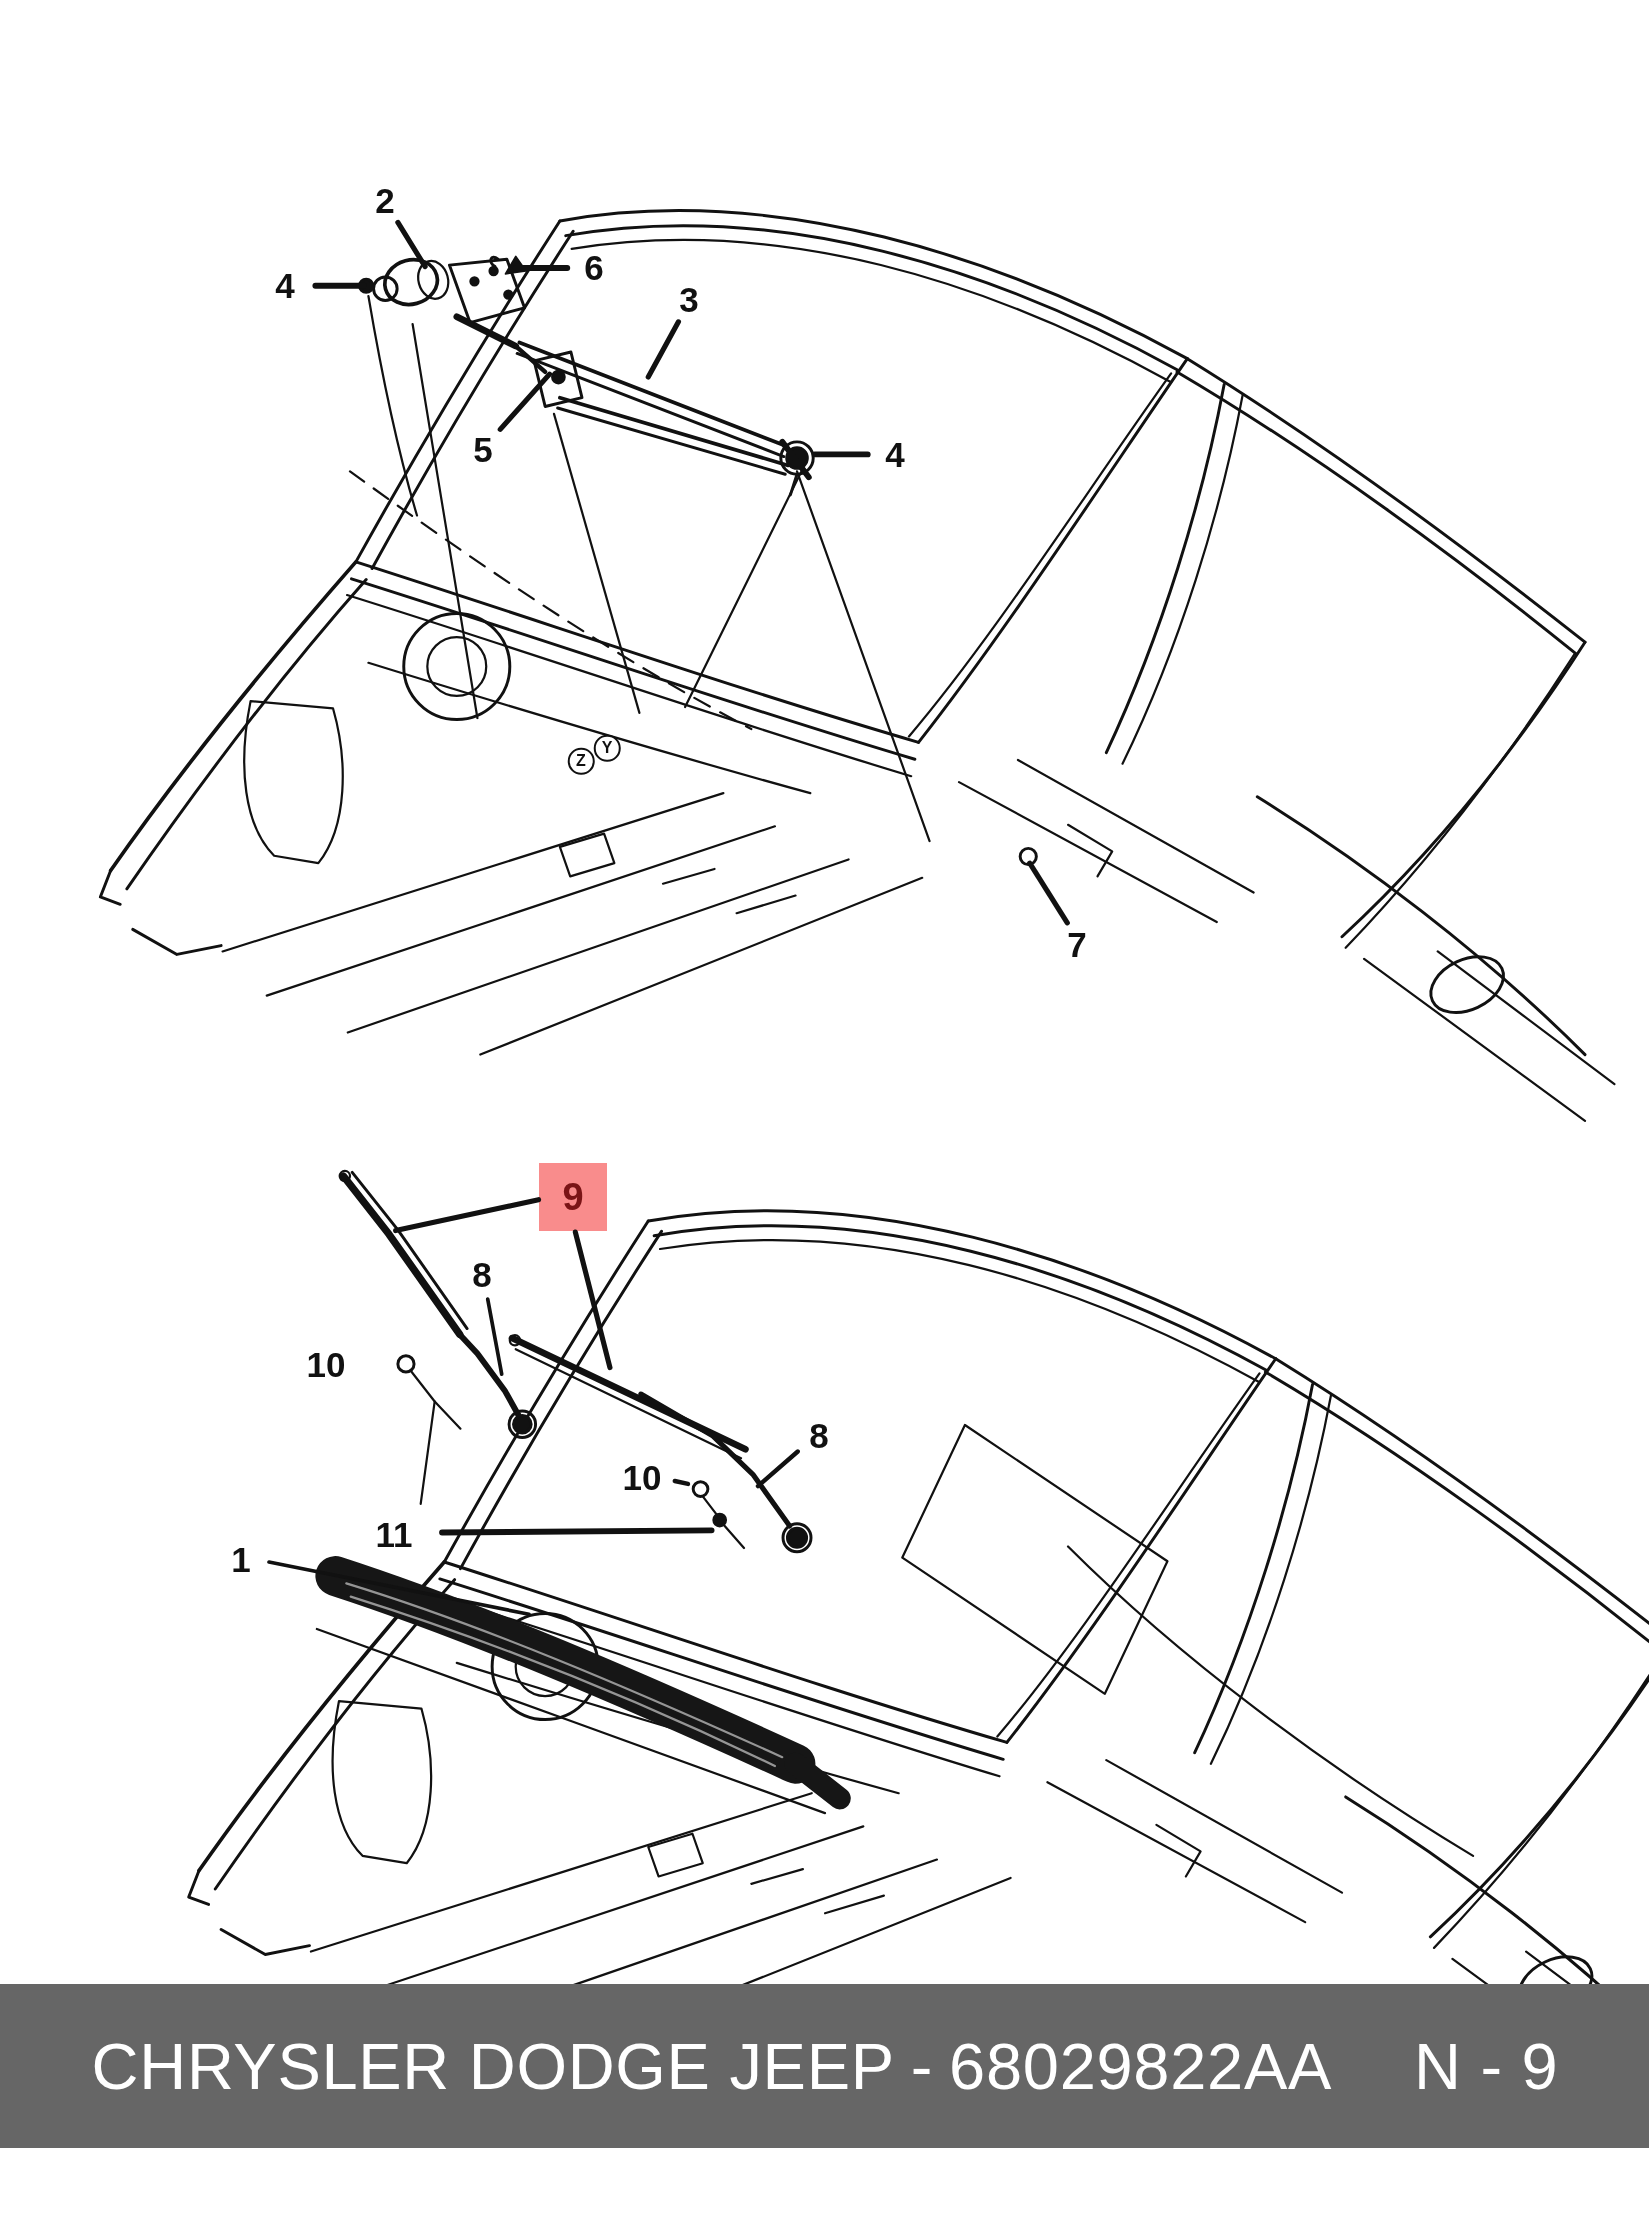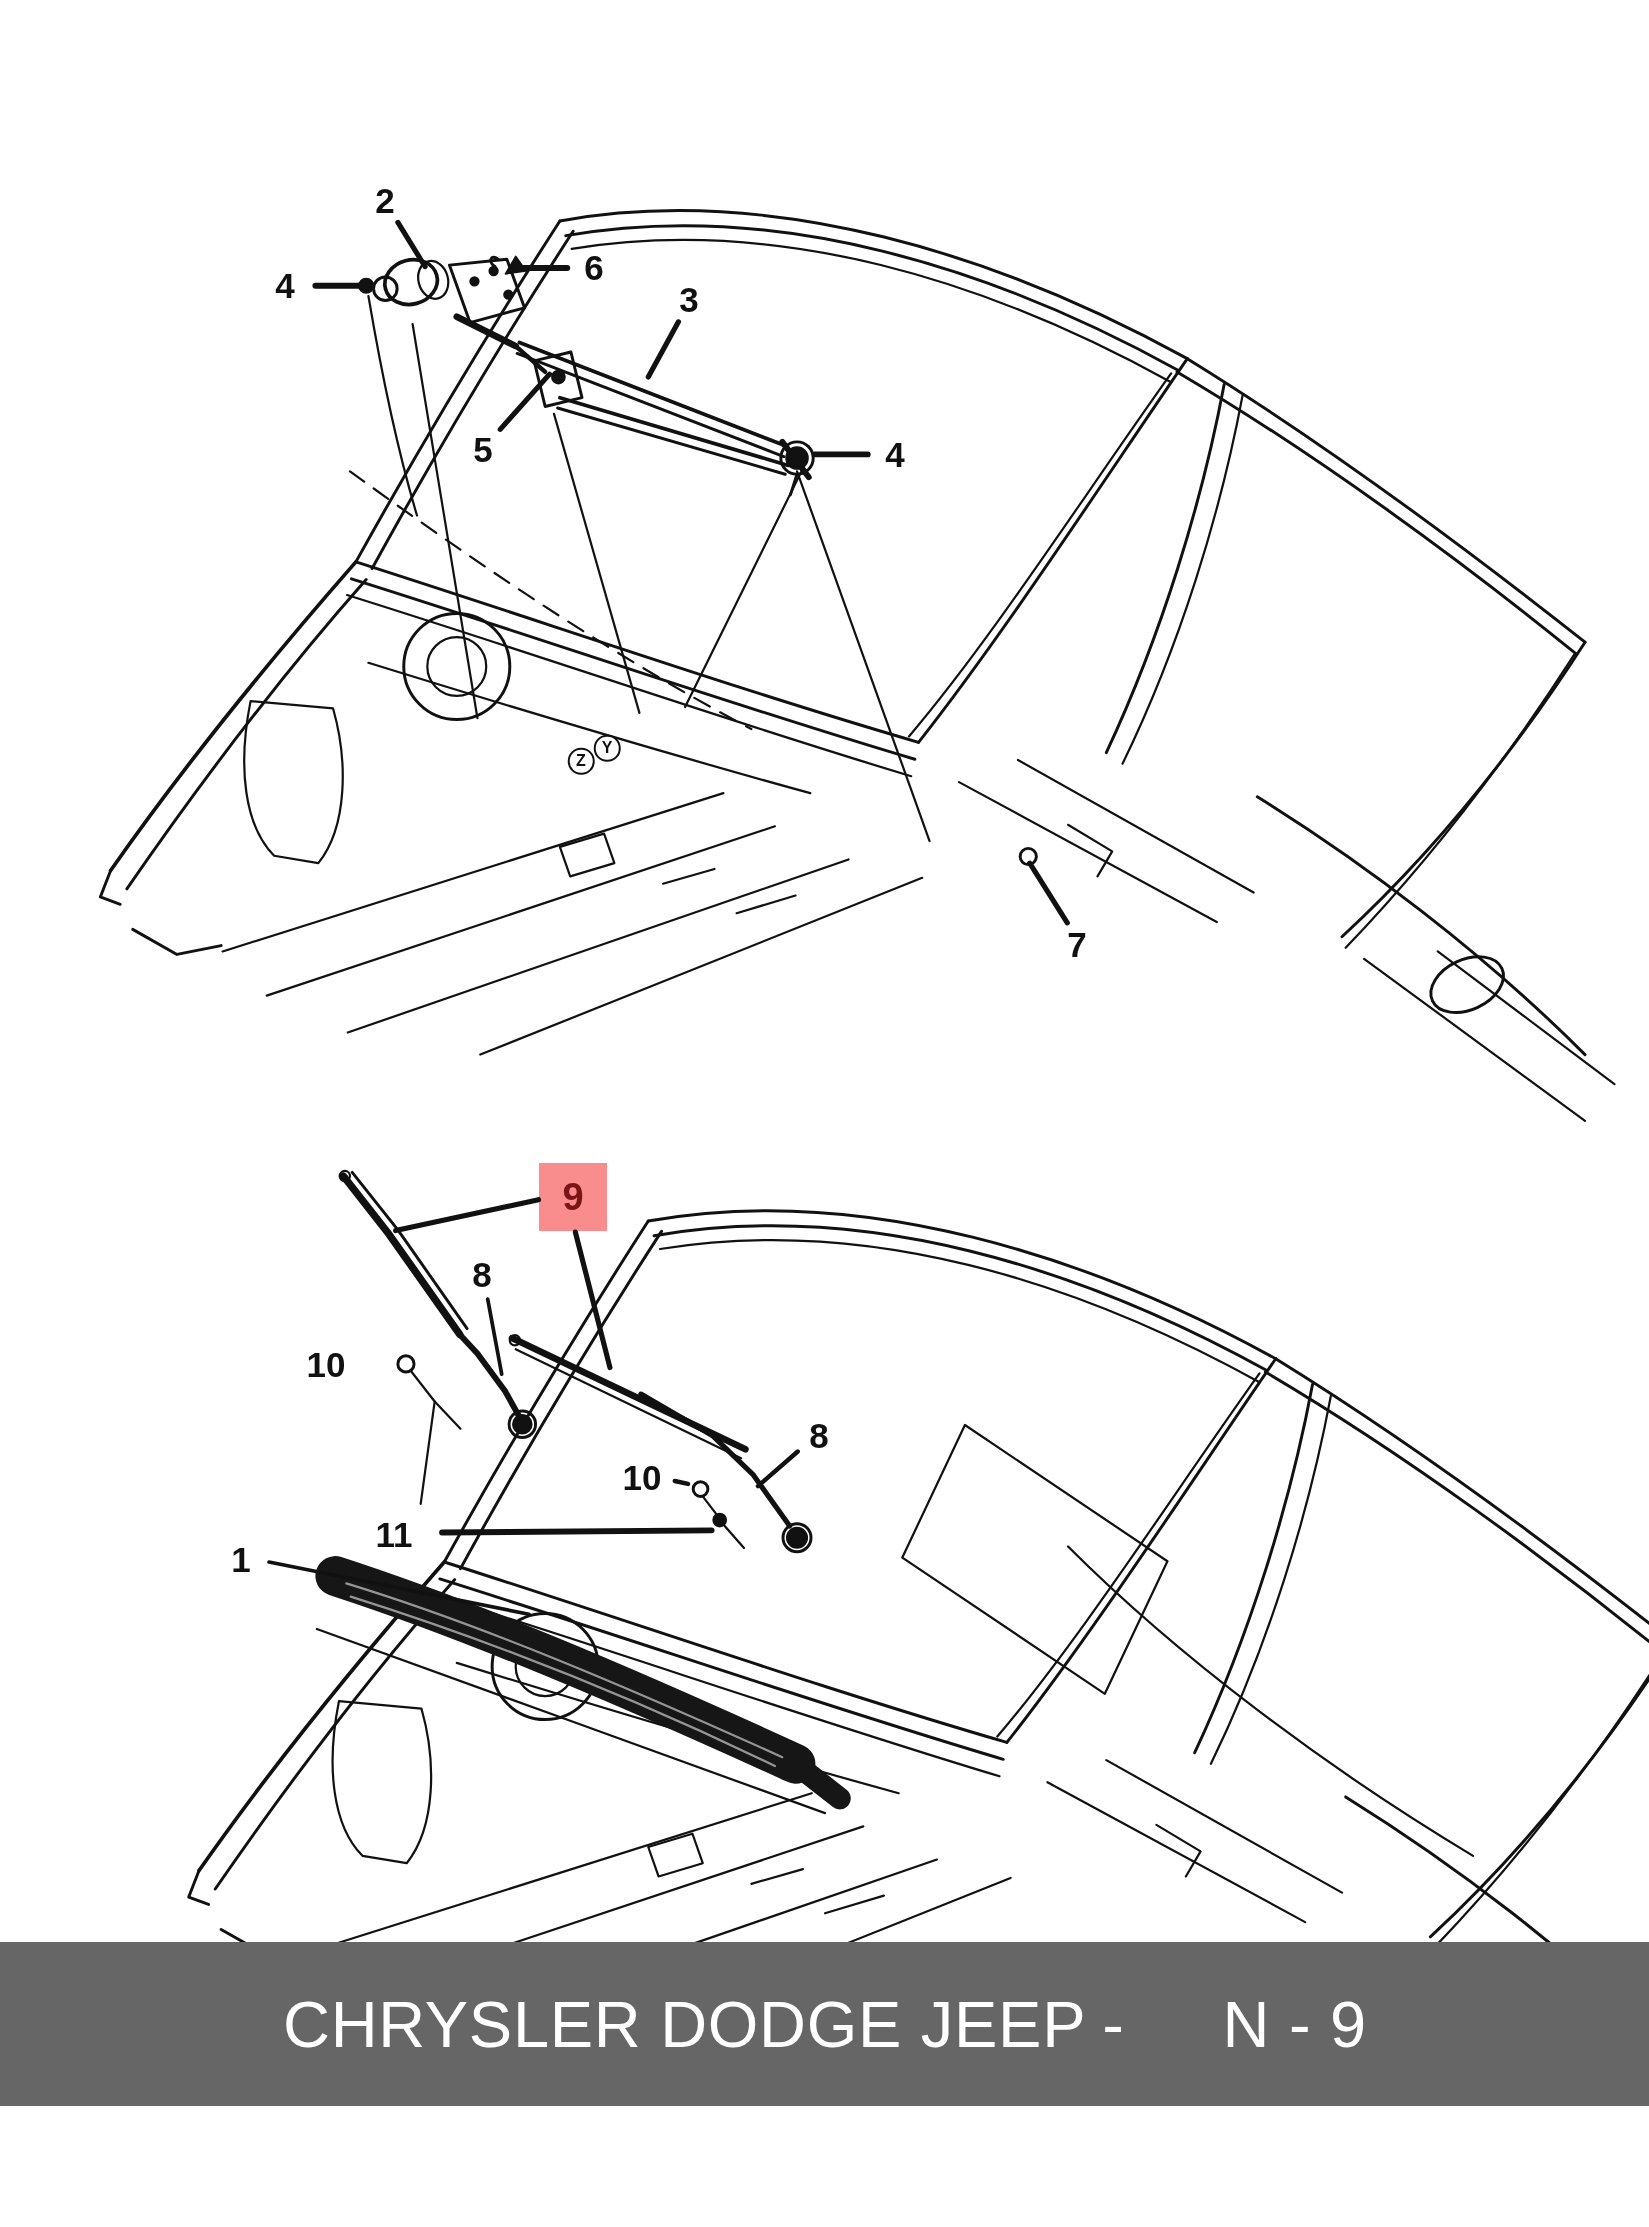--- a/index.html
+++ b/index.html
@@ -40,21 +40,21 @@
   }
   .datum{
     position:absolute;z-index:3;
     transform:translate(-50%,-50%);
     width:26.5px;height:26.5px;border:2.2px solid var(--line);border-radius:50%;
     background:#ffffff;
     display:flex;align-items:center;justify-content:center;
     font-size:16px;font-weight:bold;color:var(--line);
   }
   .footer{
-    position:absolute;left:0;top:1942px;width:1650px;height:164px;z-index:4;
+    position:absolute;left:0;top:1984px;width:1650px;height:164px;z-index:4;
     background:var(--footer-bar);
     display:flex;align-items:center;justify-content:center;
   }
   .footer-text{
     display:flex;align-items:baseline;
     color:var(--footer-text);
     font-size:65px;font-weight:400;letter-spacing:0.7px;white-space:pre;
   }
   .footer-text .sep{margin:0 16px;}
   .footer-text .pageref{margin-left:82px;}
@@ -231,18 +231,19 @@
   <div class="callout" style="left:326px;top:1364px">10</div>
   <div class="callout" style="left:819px;top:1435px">8</div>
   <div class="callout" style="left:642px;top:1477px">10</div>
   <div class="callout" style="left:394px;top:1534px">11</div>
   <div class="callout" style="left:241px;top:1559px">1</div>
 
   <div class="footer">
     <div class="footer-text">
       <span>CHRYSLER DODGE JEEP</span>
       <span class="sep">-</span>
+      <span>68029822AA</span>
       <span class="pageref">N - 9</span>
     </div>
   </div>
 
 </div>
 
 
 </body></html>

